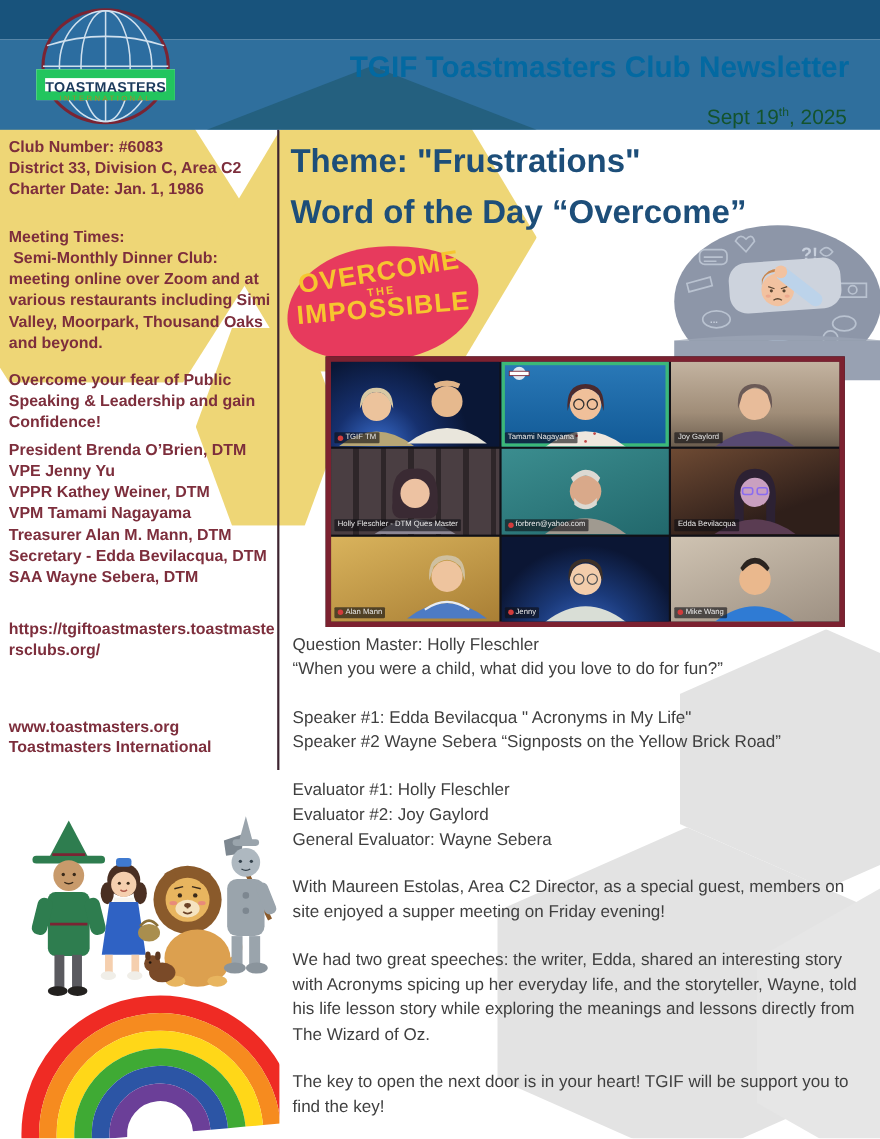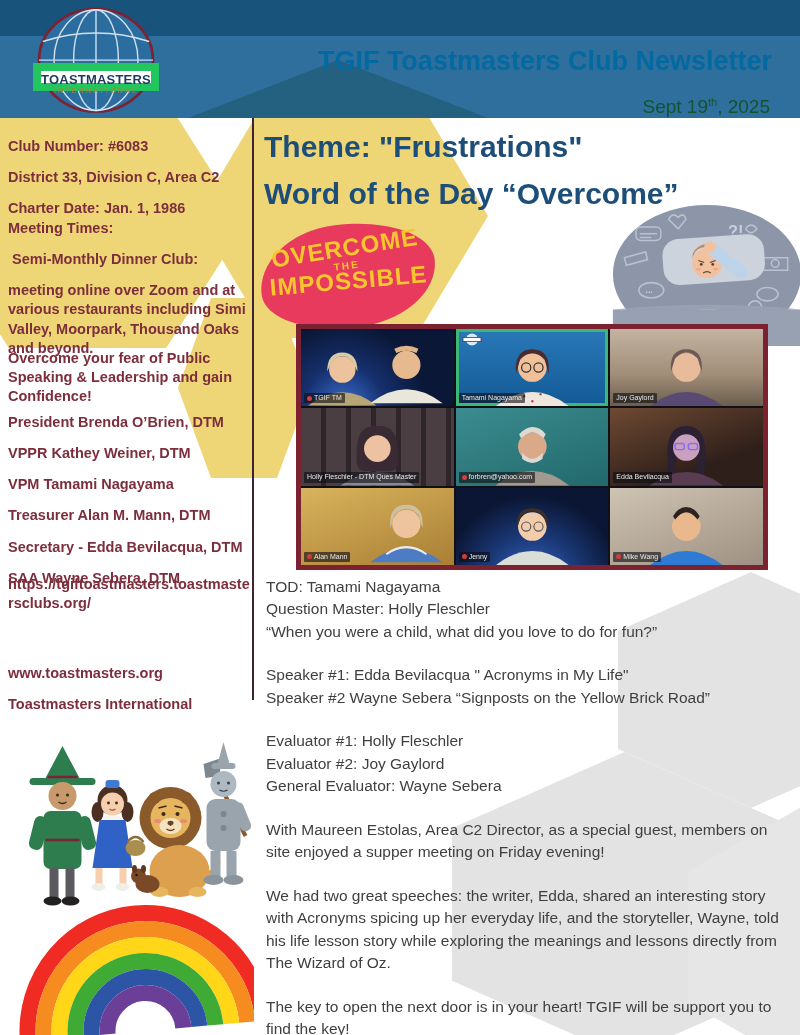--- a/index.html
+++ b/index.html
@@ -26,21 +26,21 @@
   .hexA{left:-70px;top:100px;width:315px;height:248px;background:#eed676;}
   .hexB{left:196px;top:94px;width:292px;height:244px;background:#eed676;}
   .hexC{left:178px;top:298px;width:132px;height:180px;background:#eed676;}
   .hexG1{left:618px;top:572px;width:266px;height:236px;background:#e3e3e3;}
   .hexG2{left:452px;top:752px;width:345px;height:305px;background:#e3e3e3;}
   .hexG3{left:688px;top:806px;width:230px;height:262px;background:#e6e6e6;}
   
   .sidebar{position:absolute;left:8px;top:0;width:246px;color:#7d2e3c;font-weight:bold;
            font-size:14.5px;line-height:1.32;z-index:4;}
   .sb-block{position:absolute;left:0;width:246px;}
-  .sb-line{white-space:pre-wrap;margin-top:12px;}
+  .sb-line{white-space:pre-wrap;}
   .b1{top:125px;} .b2{top:207px;} .b3{top:337px;} .b4{top:401px;} .b5{top:563px;} .b6{top:652px;}
   .divider{position:absolute;left:252px;top:118px;width:2px;height:582px;background:#3d2430;z-index:3;}
   
   .headline{position:absolute;left:264px;top:124px;color:#1d4e79;font-weight:bold;font-size:30px;
             line-height:1.55;z-index:4;}
   
   .sticker{position:absolute;left:260px;top:224px;width:176px;height:104px;background:#e73a5d;
            transform:rotate(-7deg);z-index:4;text-align:center;color:#f6c62f;font-weight:bold;
            border-radius:46% 54% 48% 52% / 58% 44% 56% 42%;padding-top:10px;box-sizing:border-box;}
   .stk1{font-size:24px;letter-spacing:1px;transform:rotate(-2deg);}
@@ -120,20 +120,21 @@
     <div class="sb-block b2">
       <div class="sb-line">Meeting Times:</div>
       <div class="sb-line"> Semi-Monthly Dinner Club:</div>
       <div class="sb-line">meeting online over Zoom and at various restaurants including Simi Valley, Moorpark, Thousand Oaks and beyond.</div>
     </div>
     <div class="sb-block b3">
       <div class="sb-line">Overcome your fear of Public Speaking &amp; Leadership and gain Confidence!</div>
     </div>
     <div class="sb-block b4">
       <div class="sb-line">President Brenda O’Brien, DTM</div>
+      <div class="sb-line">VPE Jenny Yu</div>
       <div class="sb-line">VPPR Kathey Weiner, DTM</div>
       <div class="sb-line">VPM Tamami Nagayama</div>
       <div class="sb-line">Treasurer Alan M. Mann, DTM</div>
       <div class="sb-line">Secretary - Edda Bevilacqua, DTM</div>
       <div class="sb-line">SAA Wayne Sebera, DTM</div>
     </div>
     <div class="sb-block b5">
       <div class="sb-line" style="word-break:break-all;">https://tgiftoastmasters.toastmastersclubs.org/</div>
     </div>
     <div class="sb-block b6">
@@ -298,21 +299,20 @@
       </svg>
       <div class="zname">
           <span class="mic"></span>
           <span>Mike Wang</span>
         </div>
     </div>
   </div>
 
   <div class="bodytext">
     <div class="grp">
-      <div>TOD: Tamami Nagayama</div>
       <div>Question Master: Holly Fleschler</div>
       <div>“When you were a child, what did you love to do for fun?”</div>
     </div>
     <div class="grp">
       <div>Speaker #1: Edda Bevilacqua " Acronyms in My Life"</div>
       <div>Speaker #2 Wayne Sebera “Signposts on the Yellow Brick Road”</div>
     </div>
     <div class="grp">
       <div>Evaluator #1: Holly Fleschler</div>
       <div>Evaluator #2: Joy Gaylord</div>

